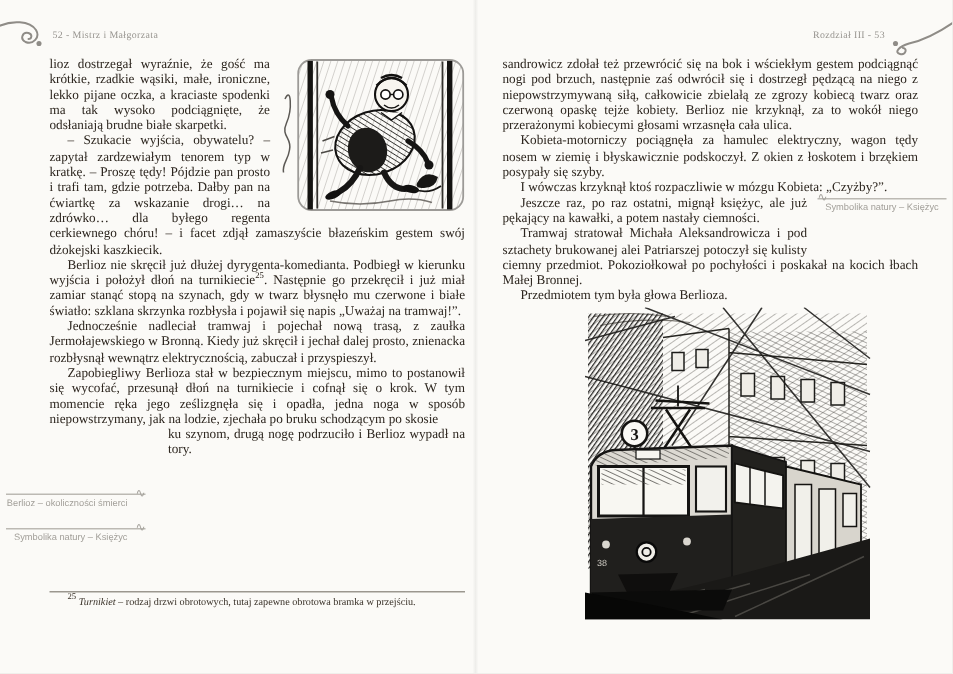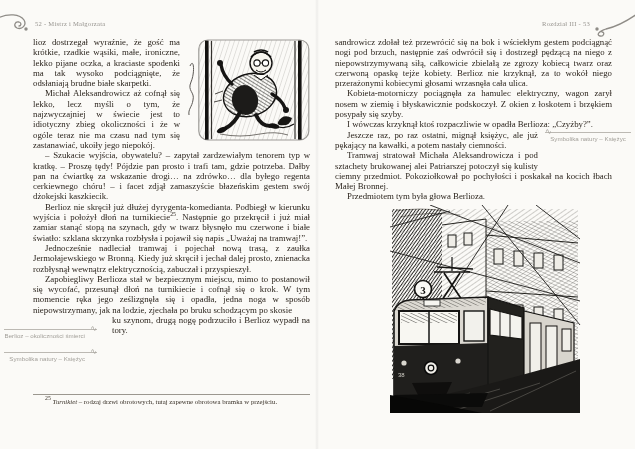--- a/index.html
+++ b/index.html
@@ -95,21 +95,20 @@
             <ellipse cx="76" cy="88" rx="5.5" ry="2.6" transform="rotate(12 76 88)" fill="#121110"></ellipse>
             <path d="M80,84 q5,-9 14,-4 q-2,9 -13,7 q-2,-1 -1,-3 z" fill="#171614"></path>
             <path d="M78,88 q9,4 18,-2" fill="none" stroke="#171614" stroke-width="1.2"></path>
             <path d="M17,56 l8,-3 M16,64 l8,-2" stroke="#4c4945" stroke-width="1"></path>
             <path d="M22,96 q20,4 40,0 q15,-3 28,1" fill="none" stroke="#57544f" stroke-width="1" opacity="0.8"></path>
           </g>
         </svg>
       </div>
 
       <p class="noindent">lioz dostrzegał wyraźnie, że gość ma krótkie, rzadkie wąsiki, małe, ironiczne, lekko pijane oczka, a kraciaste spodenki ma tak wysoko podciągnięte, że odsłaniają brudne białe skarpetki.</p>
-      <p>Michał Aleksandrowicz aż cofnął się lekko, lecz myśli o tym, że najzwyczajniej w świecie jest to idiotyczny zbieg okoliczności i że w ogóle teraz nie ma czasu nad tym się zastanawiać, ukoiły jego niepokój.</p>
       <p>– Szukacie wyjścia, obywatelu? – zapytał zardzewiałym tenorem typ w kratkę. – Proszę tędy! Pójdzie pan prosto i trafi tam, gdzie potrzeba. Dałby pan na ćwiartkę za wskazanie drogi… na zdrówko… dla byłego regenta cerkiewnego chóru! – i facet zdjął zamaszyście błazeńskim gestem swój dżokejski kaszkiecik.</p>
       <p><span>Berlioz nie skręcił już dłużej dyrygenta-komedianta. Podbiegł w kierunku wyjścia i położył dłoń na turnikiecie</span><span class="fn-ref">25</span><span>. Następnie go przekręcił i już miał zamiar stanąć stopą na szynach, gdy w twarz błysnęło mu czerwone i białe światło: szklana skrzynka rozbłysła i pojawił się napis „Uważaj na tramwaj!”.</span></p>
       <p>Jednocześnie nadleciał tramwaj i pojechał nową trasą, z zaułka Jermołajewskiego w Bronną. Kiedy już skręcił i jechał dalej prosto, znienacka rozbłysnął wewnątrz elektrycznością, zabuczał i przyspieszył.</p>
       <p>Zapobiegliwy Berlioza stał w bezpiecznym miejscu, mimo to postanowił się wycofać, przesunął dłoń na turnikiecie i cofnął się o krok. W tym momencie ręka jego ześlizgnęła się i opadła, jedna noga w sposób niepowstrzymany, jak na lodzie, zjechała po bruku schodzącym po skosie</p>
       <div class="spacer-left"></div>
       <p class="noindent">ku szynom, drugą nogę podrzuciło i Berlioz wypadł na tory.</p>
     </div>
 
     <div class="mnotes">
       <div class="mnote-rule">
@@ -134,22 +133,22 @@
 
     <svg class="flourish" style="right:0;top:12px;" width="44" height="26" viewBox="0 0 44 26">
       <path d="M46,2 C36,9 24,15 15,17 C8,19 5,23 9,24 C13,25 14,20 11,20" fill="none" stroke="#8f8c87" stroke-width="1.3" stroke-linecap="round"></path>
       <circle cx="6" cy="17" r="1.7" fill="#8f8c87"></circle>
     </svg>
 
     <div class="page-header ph-right">Rozdział III - 53</div>
 
     <div class="right-body body-text">
       <p class="noindent">sandrowicz zdołał też przewrócić się na bok i wściekłym gestem podciągnąć nogi pod brzuch, następnie zaś odwrócił się i dostrzegł pędzącą na niego z niepowstrzymywaną siłą, całkowicie zbielałą ze zgrozy kobiecą twarz oraz czerwoną opaskę tejże kobiety. Berlioz nie krzyknął, za to wokół niego przerażonymi kobiecymi głosami wrzasnęła cała ulica.</p>
-      <p>Kobieta-motorniczy pociągnęła za hamulec elektryczny, wagon zarył nosem w ziemię i błyskawicznie podskoczył. Z okien z łoskotem i brzękiem posypały się szyby.</p>
-      <p>I wówczas krzyknął ktoś rozpaczliwie w opadła Berlioza: „Czyżby?”.</p>
+      <p>Kobieta-motorniczy pociągnęła za hamulec elektryczny, wagon tędy nosem w ziemię i błyskawicznie podskoczył. Z okien z łoskotem i brzękiem posypały się szyby.</p>
+      <p>I wówczas krzyknął ktoś rozpaczliwie w mózgu Kobieta: „Czyżby?”.</p>
       <p><span class="spacer-right"></span><span>Jeszcze raz, po raz ostatni, mignął księżyc, ale już pękający na kawałki, a potem nastały ciemności.</span></p>
       <p>Tramwaj stratował Michała Aleksandrowicza i pod sztachety brukowanej alei Patriarszej potoczył się kulisty ciemny przedmiot. Pokoziołkował po pochyłości i poskakał na kocich łbach Małej Bronnej.</p>
       <p>Przedmiotem tym była głowa Berlioza.</p>
     </div>
 
     <div class="mnote-right">
       <div class="mnote-rule">
         <span class="squiggle sq-left">∿</span>
       </div>
       <div class="mnote-text">Symbolika natury – Księżyc</div>

